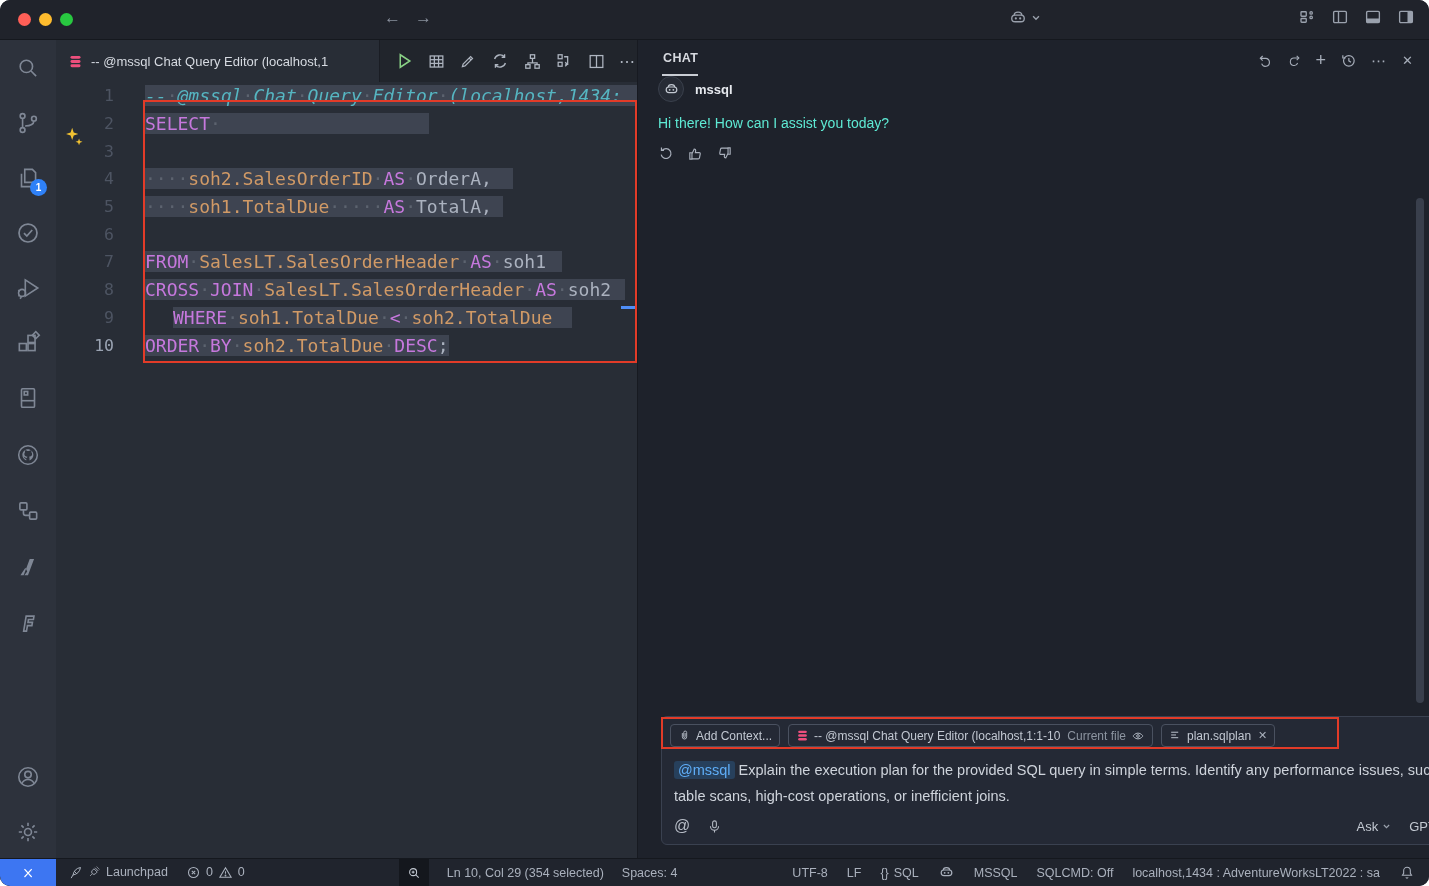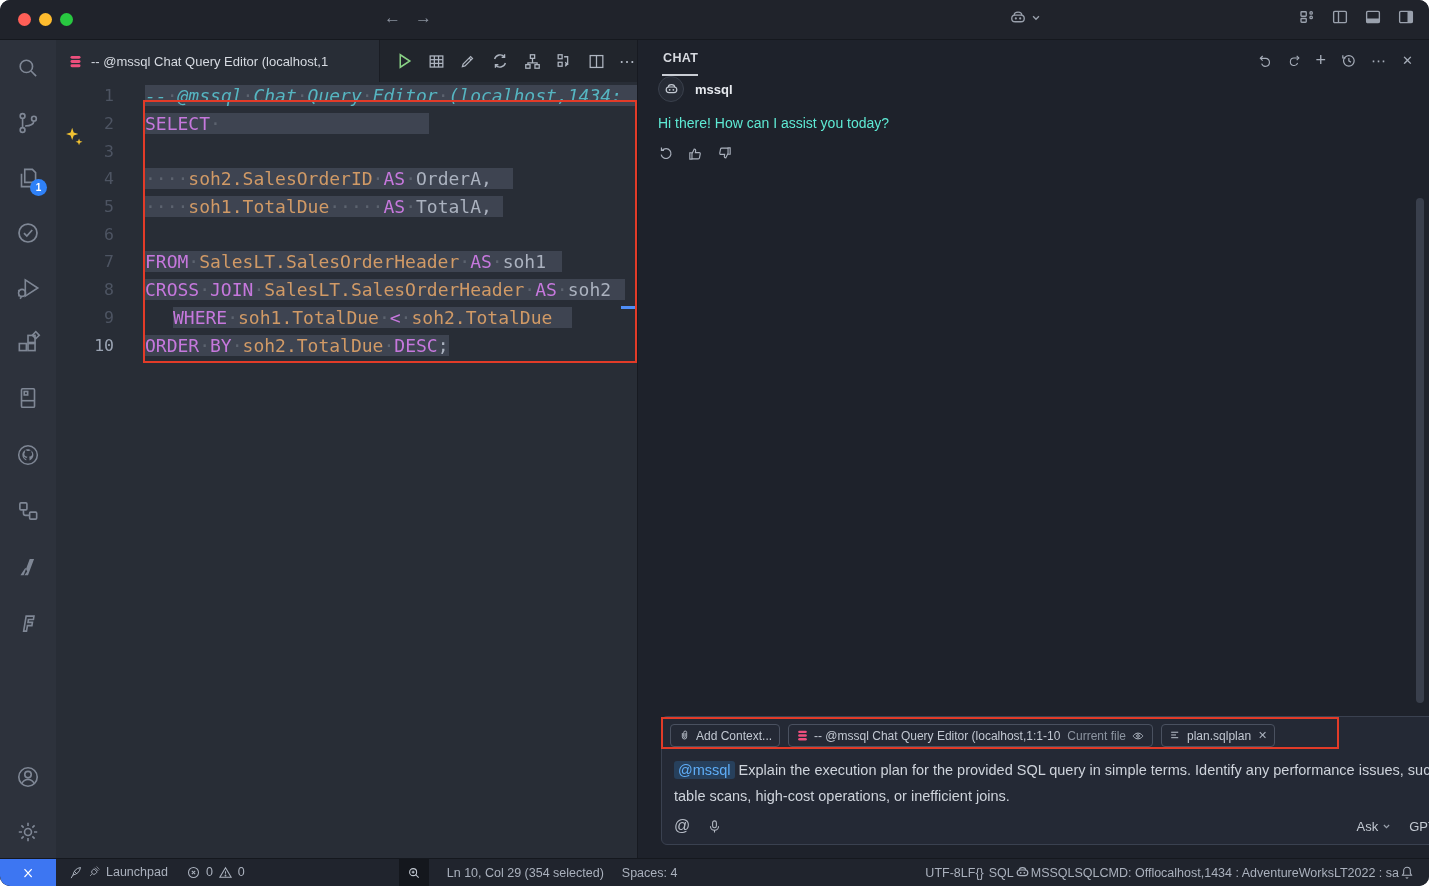--- a/index.html
+++ b/index.html
@@ -68,21 +68,21 @@
   .ib-right{margin-left:auto;display:flex;gap:18px;align-items:center;font-size:13px;color:#c3c9d2}
   .ib-sel{display:flex;align-items:center;gap:4px}
   .at-glyph{font-size:16px}
 
   
   .statusbar{position:absolute;left:0;top:858px;width:100%;height:28px;background:#20242d;border-top:1px solid #15181e;display:flex;align-items:center;color:#aab1bd;font-size:12.5px}
   .remote-chip{width:56px;height:28px;background:#3d76f2;color:#fff;display:flex;align-items:center;justify-content:center;border-bottom-left-radius:10px;flex:none}
   .sb-item{display:flex;align-items:flex-start;gap:5px;white-space:nowrap}
   .zoom-chip{width:30px;height:28px;background:#14171d;display:flex;align-items:center;justify-content:center;margin-left:136px}
   .sb-left{display:flex;align-items:center;gap:18px;margin-left:12px}
-  .sb-right{margin-left:auto;display:flex;align-items:center;margin-right:14px}
+  .sb-right{margin-left:auto;display:flex;align-items:center;gap:19px;margin-right:14px}
 
   
   .anno{position:absolute;border:2px solid #e23b28;pointer-events:none}
   .anno-code{left:143px;top:100px;width:494px;height:263px}
   .anno-chips{left:661px;top:717px;width:678px;height:32px}
 
   svg{display:block}
 </style>
 </head>
 <body>

